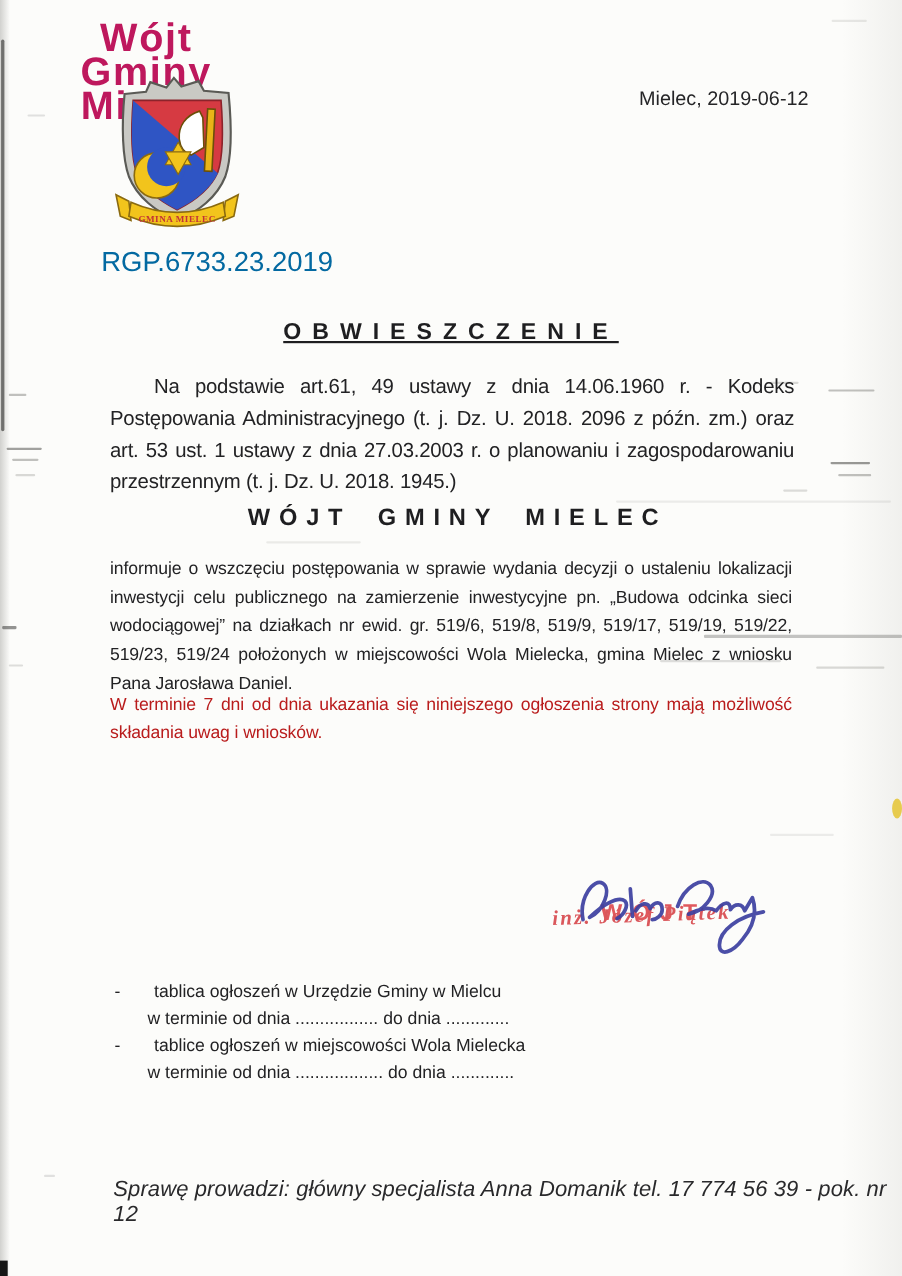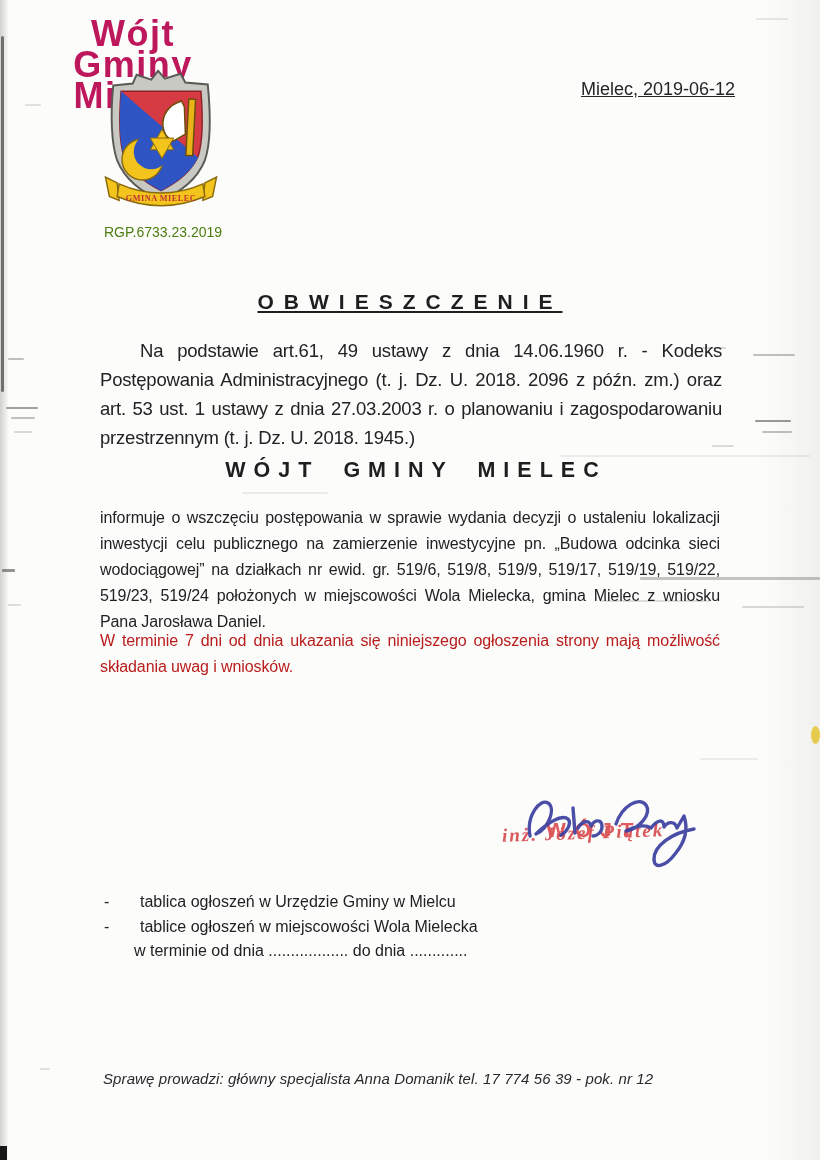--- a/index.html
+++ b/index.html
@@ -44,22 +44,22 @@
   .d18 { left:756px; top:18px;  width:32px; opacity:.35; }
   .d19 { left:40px;  top:1068px; width:10px; opacity:.45; }
   .d20 { left:700px; top:758px; width:58px; opacity:.28; }
 
   
   .stamp-top {
     position:absolute; left:38px; top:18px; width:190px; text-align:center;
     color:#be185d; font-weight:bold; font-size:36px; line-height:31px; letter-spacing:1.5px;
   }
   .coa { position:absolute; left:95px; top:64px; }
-  .place-date { position:absolute; top:79px; right:85px; font-size:18px; color:#252527;text-decoration:underline; }
-  .case-number { position:absolute; left:104px; top:224px; font-size:14px; color:#4d7c0f; }
+  .place-date { position:absolute; top:79px; right:85px; font-size:18px; color:#252527; }
+  .case-number { position:absolute; left:92px; top:224px; font-size:25px; color:#0369a1; }
 
   
   .doc-title {
     position:absolute; left:0; right:0; top:290px; text-align:center;
     font-weight:bold; font-size:21px; letter-spacing:10px; color:#1e1e20;text-decoration:underline;
   }
   .legal-basis {
     position:absolute; left:100px; top:336px; width:622px;
     font-size:18.5px; letter-spacing:-0.2px; line-height:29px;
     text-align:justify; text-indent:40px; color:#222224;
@@ -91,21 +91,21 @@
   .sig-scribble { position:absolute; left:40px; top:2px; }
 
   
   .boards { position:absolute; left:102px; top:890px; width:480px; font-size:16px; line-height:24.5px; color:#222224; }
   .board-item { position:relative; padding-left:38px; }
   .board-dash { position:absolute; left:2px; top:0; }
   .board-l2 { margin-left:-6px; }
 
   
   .footer-note {
-    position:absolute; left:103px; top:1070px; font-size:15px; font-style:italic;
+    position:absolute; left:103px; top:1070px; font-size:20px; font-style:italic;
     color:#29292b; letter-spacing:0.1px;
   }
 </style>
 </head>
 <body>
 
 <div class="page">
 
   <div class="edge-strip-left"></div>
   <div class="edge-line-dark"></div>
@@ -183,20 +183,21 @@
         <path d="M62,40 C66,33 73,31 75,38 C79,31 86,31 86,39 C86,44 81,48 77,48"></path>
         <path d="M100,36 C106,18 123,8 130,17 C136,26 123,41 110,43 C119,38 129,36 135,40 C141,32 148,30 148,39 C152,33 159,33 161,40 L168,28 C172,40 170,53 159,66 C150,78 138,82 138,71 C138,58 155,45 178,41"></path>
       </g>
     </svg>
   </div>
 
   <div class="boards">
     <div class="board-item">
       <span class="board-dash">-</span>
       <div class="board-l1">tablica ogłoszeń w Urzędzie Gminy w Mielcu</div>
+      <div class="board-l2">w terminie od dnia ................. do dnia .............</div>
     </div>
     <div class="board-item">
       <span class="board-dash">-</span>
       <div class="board-l1">tablice ogłoszeń w miejscowości Wola Mielecka</div>
       <div class="board-l2">w terminie od dnia .................. do dnia .............</div>
     </div>
   </div>
 
   <div class="footer-note">Sprawę prowadzi: główny specjalista Anna Domanik tel. 17 774 56 39 - pok. nr 12</div>
 

